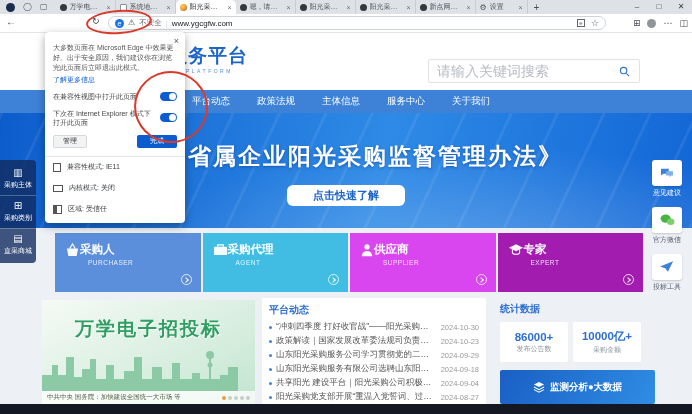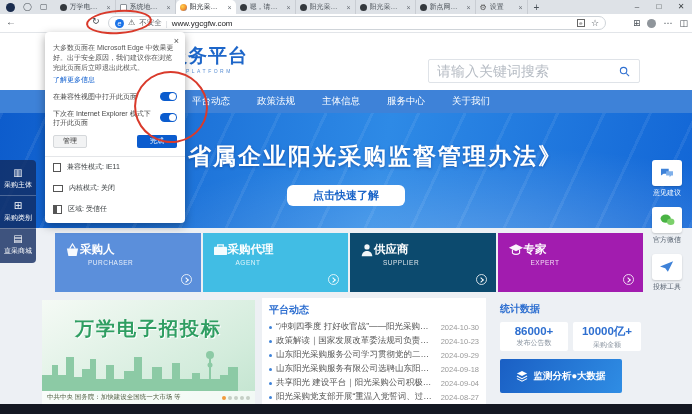--- a/index.html
+++ b/index.html
@@ -65,21 +65,21 @@
   .lr-lab{font-size:7px;white-space:nowrap}
   .rrail{position:absolute;left:646px;top:160px;width:42px;z-index:20;display:flex;flex-direction:column;align-items:center}
   .ri{display:flex;flex-direction:column;align-items:center;margin-bottom:9px}
   .tile{width:30px;height:26px;background:#fff;border-radius:3px;box-shadow:0 1px 2px rgba(0,0,0,.18);display:flex;align-items:center;justify-content:center}
   .ri-lab{font-size:7px;margin-top:2px;color:#55606e;white-space:nowrap}
   .ri-lab.onblue{color:#fff}
 
   
   .cards{position:absolute;left:55px;top:233px;width:588px;height:59px;display:flex;gap:2px;z-index:5}
   .card{flex:1;position:relative;padding:9px 10px;color:#fff;overflow:hidden;cursor:pointer}
-  .c0{background:#5b8fdb}.c1{background:#41bde4}.c2{background:#0c4a6e}.c3{background:#a21caf}
+  .c0{background:#5b8fdb}.c1{background:#41bde4}.c2{background:#d946ef}.c3{background:#a21caf}
   .c-head{display:flex;align-items:center;gap:0}
   .c-title{font-size:11.5px;font-weight:bold;white-space:nowrap}
   .c-sub{font-size:6.5px;opacity:.85;margin:2px 0 0 23px;letter-spacing:.5px}
   .cv{position:absolute;right:9px;bottom:7px;width:11px;height:11px;border:1px solid rgba(255,255,255,.8);border-radius:50%;display:flex;align-items:center;justify-content:center}
   .cv::after{content:"";width:3px;height:3px;border-right:1px solid #fff;border-top:1px solid #fff;transform:rotate(45deg);margin-right:1px}
 
   
   .market{position:absolute;left:42px;top:300px;width:213px;height:104px;overflow:hidden;background:linear-gradient(150deg,#f5faf5,#d3ecdc 70%,#c2e4cf);cursor:pointer}
   .m-title{position:absolute;left:0;right:0;top:16px;text-align:center;font-size:19px;font-weight:bold;color:#2f9e62;letter-spacing:2px;text-shadow:1px 1px 0 #fff;white-space:nowrap}
   .skyline{position:absolute;left:0;bottom:13px;width:100%;height:46px}
@@ -92,24 +92,24 @@
   .news{position:absolute;left:262px;top:298px;width:224px;height:106px;background:#fff;padding:5px 7px}
   .n-head{font-size:10px;font-weight:bold;color:#2e6fd0;margin-bottom:3px}
   .n-row{display:flex;align-items:center;height:14px;font-size:8.5px;color:#555;cursor:pointer}
   .n-dot{width:3px;height:3px;border-radius:50%;background:#3e82d8;margin-right:4px;flex:none}
   .n-text{flex:1;overflow:hidden;text-overflow:ellipsis;white-space:nowrap}
   .n-date{margin-left:5px;color:#999;font-size:7.5px;flex:none}
 
   .stats{position:absolute;left:500px;top:298px;width:144px;height:106px}
   .s-head{font-size:10px;font-weight:bold;color:#2e6fd0;margin:4px 0 6px}
   .s-tiles{display:flex;gap:5px}
-  .s-tile{width:68px;height:29px;background:#fff;border-radius:2px;display:flex;flex-direction:column;align-items:center;justify-content:center}
+  .s-tile{width:68px;height:40px;background:#fff;border-radius:2px;display:flex;flex-direction:column;align-items:center;justify-content:center}
   .s-val{font-size:11.5px;font-weight:bold;color:#2e6fd0}
   .s-lab{font-size:7px;color:#8a94a0;margin-top:1px}
-  .s-cta{margin-top:8px;width:122px;height:34px;background:linear-gradient(120deg,#1a5fc4,#2f8de4);border-radius:2px;color:#fff;display:flex;align-items:center;justify-content:center;gap:5px;font-size:9.5px;font-weight:bold;cursor:pointer}
+  .s-cta{margin-top:8px;width:155px;height:34px;background:linear-gradient(120deg,#1a5fc4,#2f8de4);border-radius:2px;color:#fff;display:flex;align-items:center;justify-content:center;gap:5px;font-size:9.5px;font-weight:bold;cursor:pointer}
 
   .footer{position:absolute;left:0;right:0;bottom:0;height:10px;background:#141822}
 
   
   .popup{position:absolute;left:45px;top:32px;width:140px;background:#fff;border-radius:4px;box-shadow:0 3px 10px rgba(0,0,0,.35);z-index:50;padding:7px 8px 3px;font-size:7px;color:#444}
   .p-title{font-size:7.5px;font-weight:bold;color:#1b1f24;padding-right:10px;line-height:1.35}
   .p-close{position:absolute;right:6px;top:4px;font-size:9px;color:#555;cursor:pointer}
   .p-body{margin-top:4px;line-height:1.45;color:#555}
   .p-link{color:#0b5cce;margin-top:2px;display:inline-block;cursor:pointer}
   .p-row{display:flex;align-items:center;justify-content:space-between;margin-top:7px;gap:6px}

